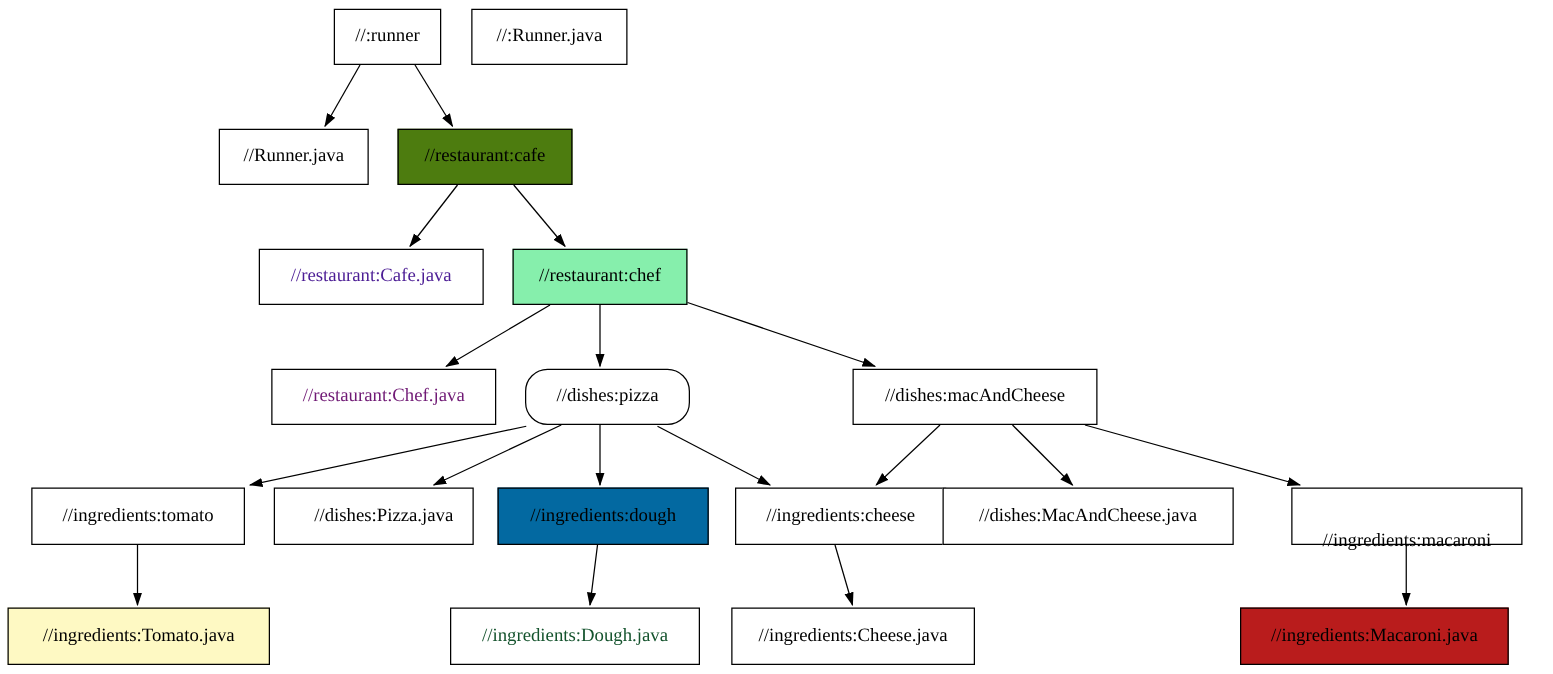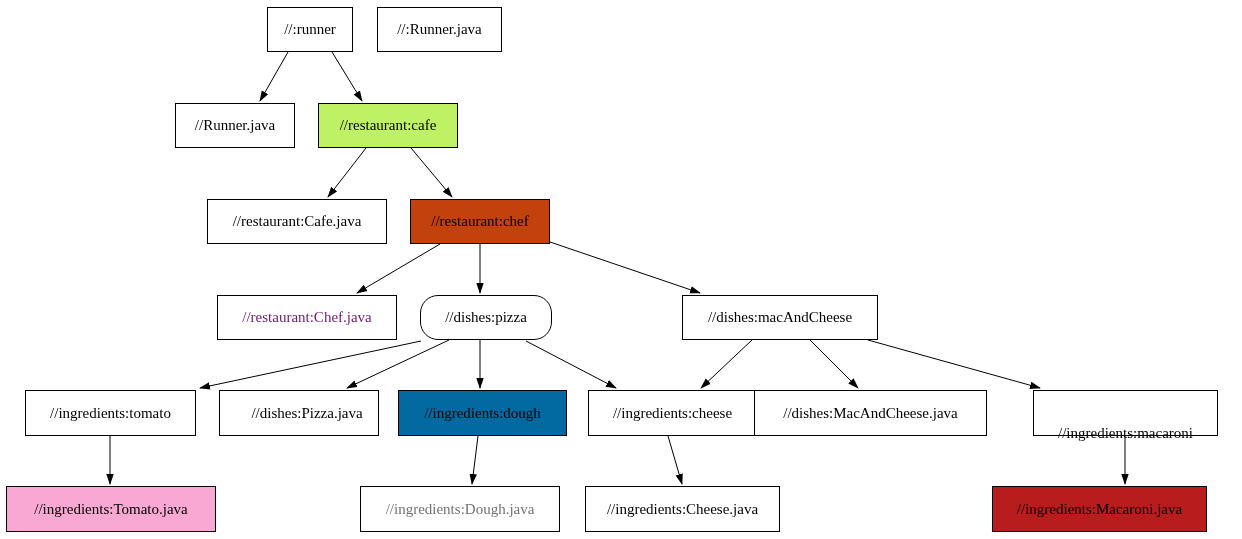--- a/index.html
+++ b/index.html
@@ -72,27 +72,27 @@
     </svg>
 <div class="node" style="left: 267px; top: 7px; width: 86px; height: 45px; background: rgb(255, 255, 255); border-color: rgb(0, 0, 0);">
       <span style="color: rgb(0, 0, 0);">//:runner</span>
     </div>
     <div class="node" style="left: 377px; top: 7px; width: 125px; height: 45px; background: rgb(255, 255, 255); border-color: rgb(0, 0, 0);">
       <span style="color: rgb(0, 0, 0);">//:Runner.java</span>
     </div>
     <div class="node" style="left: 175px; top: 103px; width: 120px; height: 45px; background: rgb(255, 255, 255); border-color: rgb(0, 0, 0);">
       <span style="color: rgb(0, 0, 0);">//Runner.java</span>
     </div>
-    <div class="node" style="left: 318px; top: 103px; width: 140px; height: 45px; background: #bef264; border-color: rgb(0, 0, 0);">
+    <div class="node" style="left: 318px; top: 103px; width: 140px; height: 45px; background: #4d7c0f; border-color: rgb(0, 0, 0);">
       <span style="color: rgb(0, 0, 0);">//restaurant:cafe</span>
     </div>
     <div class="node" style="left: 207px; top: 199px; width: 180px; height: 45px; background: rgb(255, 255, 255); border-color: rgb(0, 0, 0);">
-      <span style="color: #000000; font-family: Liberation Serif, serif;">//restaurant:Cafe.java</span>
+      <span style="color: #4c1d95; font-family: Liberation Serif, serif;">//restaurant:Cafe.java</span>
     </div>
-    <div class="node" style="left: 410px; top: 199px; width: 140px; height: 45px; background: #c2410c; border-color: rgb(0, 0, 0); text-align: center;">
+    <div class="node" style="left: 410px; top: 199px; width: 140px; height: 45px; background: #86efac; border-color: rgb(0, 0, 0); text-align: center;">
       <span style="color: rgb(0, 0, 0);">//restaurant:chef</span>
     </div>
     <div class="node" style="left: 217px; top: 295px; width: 180px; height: 45px; background: rgb(255, 255, 255); border-color: rgb(0, 0, 0);">
       <span style="color: #701a75;">//restaurant:Chef.java</span>
     </div>
     <div class="node" style="left: 420px; top: 295px; width: 132px; height: 45px; background: rgb(255, 255, 255); border-color: rgb(0, 0, 0); border-radius: 18px;">
       <span style="color: rgb(0, 0, 0);">//dishes:pizza</span>
     </div>
     <div class="node" style="left: 682px; top: 295px; width: 196px; height: 45px; background: rgb(255, 255, 255); border-color: rgb(0, 0, 0);">
       <span style="color: rgb(0, 0, 0);">//dishes:macAndCheese</span>
@@ -108,25 +108,25 @@
     </div>
     <div class="node" style="left: 588px; top: 390px; width: 169px; height: 46px; background: rgb(255, 255, 255); border-color: rgb(0, 0, 0);">
       <span style="color: rgb(0, 0, 0);">//ingredients:cheese</span>
     </div>
     <div class="node" style="left: 754px; top: 390px; width: 233px; height: 46px; background: rgb(255, 255, 255); border-color: rgb(0, 0, 0);">
       <span style="color: rgb(0, 0, 0);">//dishes:MacAndCheese.java</span>
     </div>
     <div class="node" style="left: 1033px; top: 390px; width: 185px; height: 46px; background: rgb(255, 255, 255); border-color: rgb(0, 0, 0);">
       <span style="color: rgb(0, 0, 0); margin-top: 41px;">//ingredients:macaroni</span>
     </div>
-    <div class="node" style="left: 6px; top: 486px; width: 210px; height: 46px; background: #f9a8d4; border-color: rgb(0, 0, 0);">
+    <div class="node" style="left: 6px; top: 486px; width: 210px; height: 46px; background: #fef9c3; border-color: rgb(0, 0, 0);">
       <span style="color: rgb(0, 0, 0);">//ingredients:Tomato.java</span>
     </div>
     <div class="node" style="left: 360px; top: 486px; width: 200px; height: 46px; background: rgb(255, 255, 255); border-color: rgb(0, 0, 0);">
-      <span style="color: #737373;">//ingredients:Dough.java</span>
+      <span style="color: #14532d;">//ingredients:Dough.java</span>
     </div>
     <div class="node" style="left: 585px; top: 486px; width: 195px; height: 46px; background: rgb(255, 255, 255); border-color: rgb(0, 0, 0);">
       <span style="color: rgb(0, 0, 0);">//ingredients:Cheese.java</span>
     </div>
     <div class="node" style="left: 992px; top: 486px; width: 215px; height: 46px; background: #b91c1c; border-color: rgb(0, 0, 0);">
       <span style="color: rgb(0, 0, 0);">//ingredients:Macaroni.java</span>
     </div>
   </div>
 
 </body></html>

